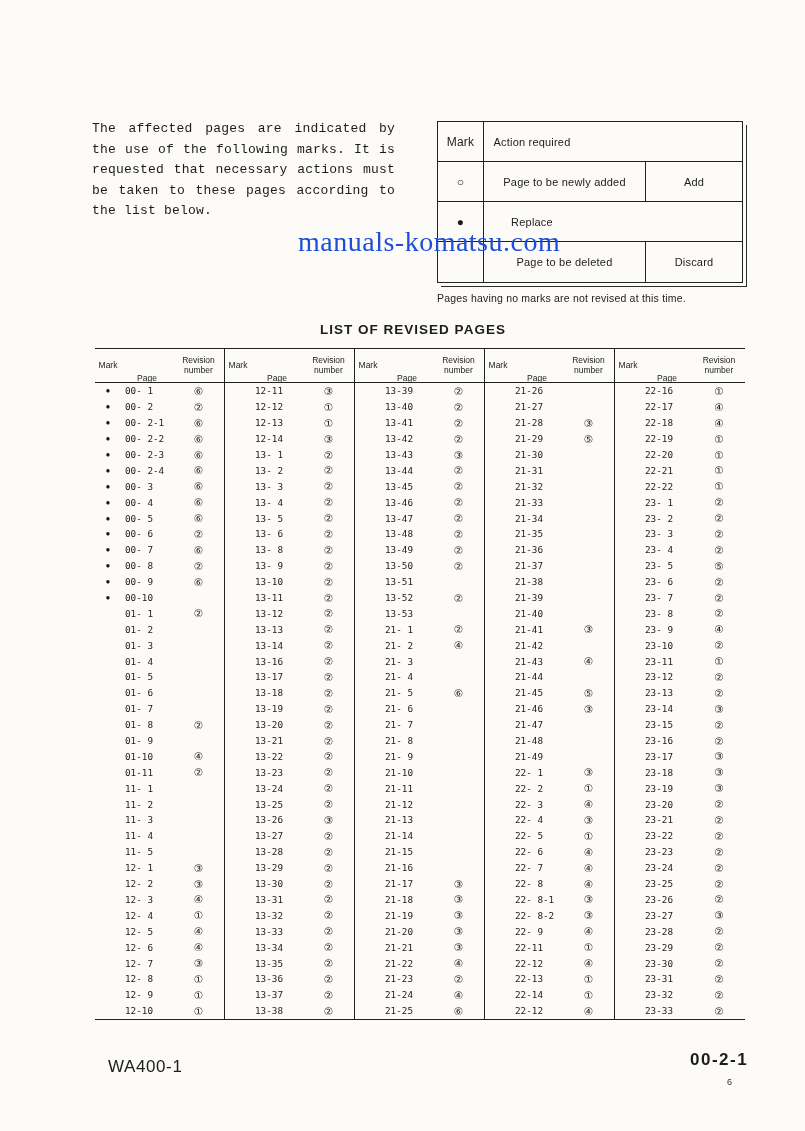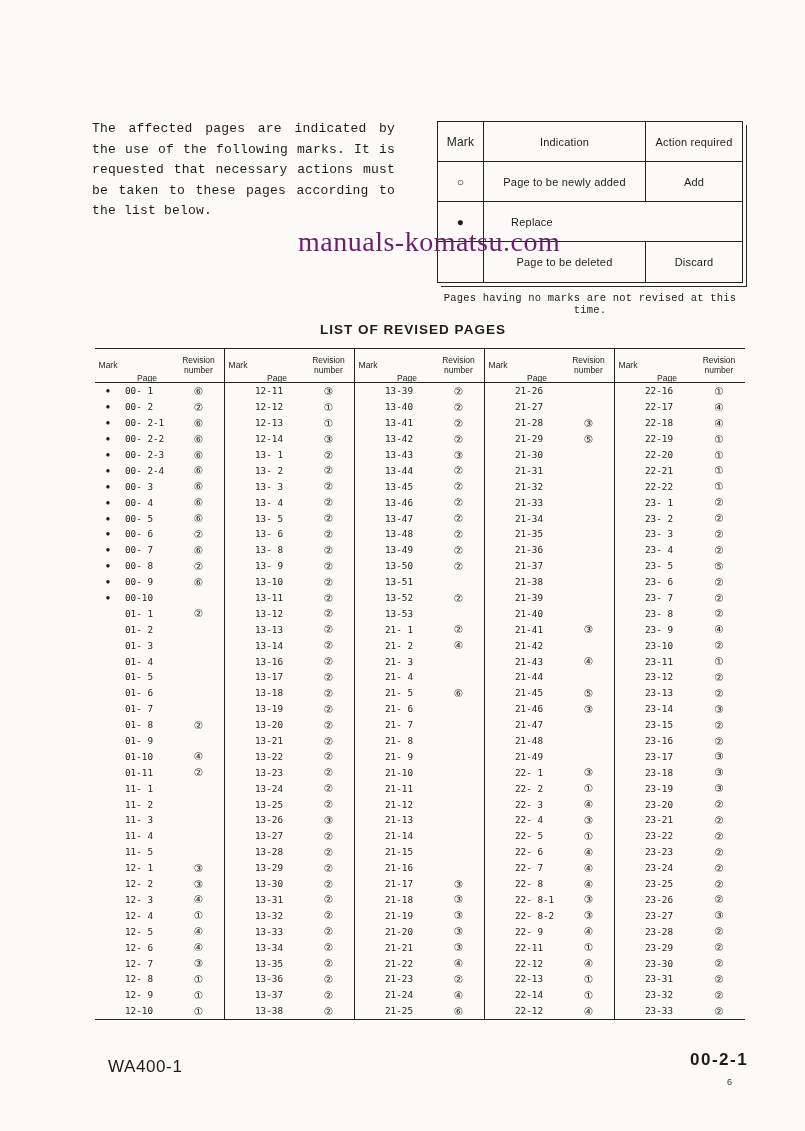--- a/index.html
+++ b/index.html
@@ -36,28 +36,28 @@
     font-size:11px; letter-spacing:0.2px;
   }
   .mt-mark { width:46px; border-right:1px solid #222; font-size:12px; }
   .mt-ind  { flex:1;    border-right:1px solid #222; }
   .mt-act  { width:96px; }
 
   
   .watermark {
     position:absolute; left:298px; top:226px;
     font-family:"Liberation Serif", serif;
-    font-size:28px; color:#701a75; letter-spacing:0.5px;
+    font-size:28px; color:#1d4ed8; letter-spacing:0.5px;
     z-index:5;
   }
 
   
   .note {
     position:absolute; left:437px; top:292px; width:306px;
-    font-size:10.5px; text-align:center; letter-spacing:0.2px;font-family:Liberation Mono, monospace;
+    font-size:10.5px; text-align:left; letter-spacing:0.2px;
   }
 
   
   .list-title {
     position:absolute; left:88px; top:322px; width:650px;
     text-align:center; font-size:13.5px; font-weight:bold;
     letter-spacing:1px;
   }
 
   
@@ -101,21 +101,20 @@
 </head>
 <body>
 
 <div class="page">
 
   <p class="intro">The affected pages are indicated by the use of the following marks. It is requested that necessary actions must be taken to these pages according to the list below.</p>
 
   <div class="marks-table">
     <div class="mt-header">
       <div class="mt-cell mt-mark">Mark</div>
-      <div class="mt-cell mt-ind">Indication</div>
       <div class="mt-cell mt-act">Action required</div>
     </div>
     <div>
         <div class="mt-row">
           <div class="mt-cell mt-mark">○</div>
           <div class="mt-cell mt-ind">Page to be newly added</div>
           <div class="mt-cell mt-act">Add</div>
         </div>
         <div class="mt-row">
           <div class="mt-cell mt-mark">●</div>

